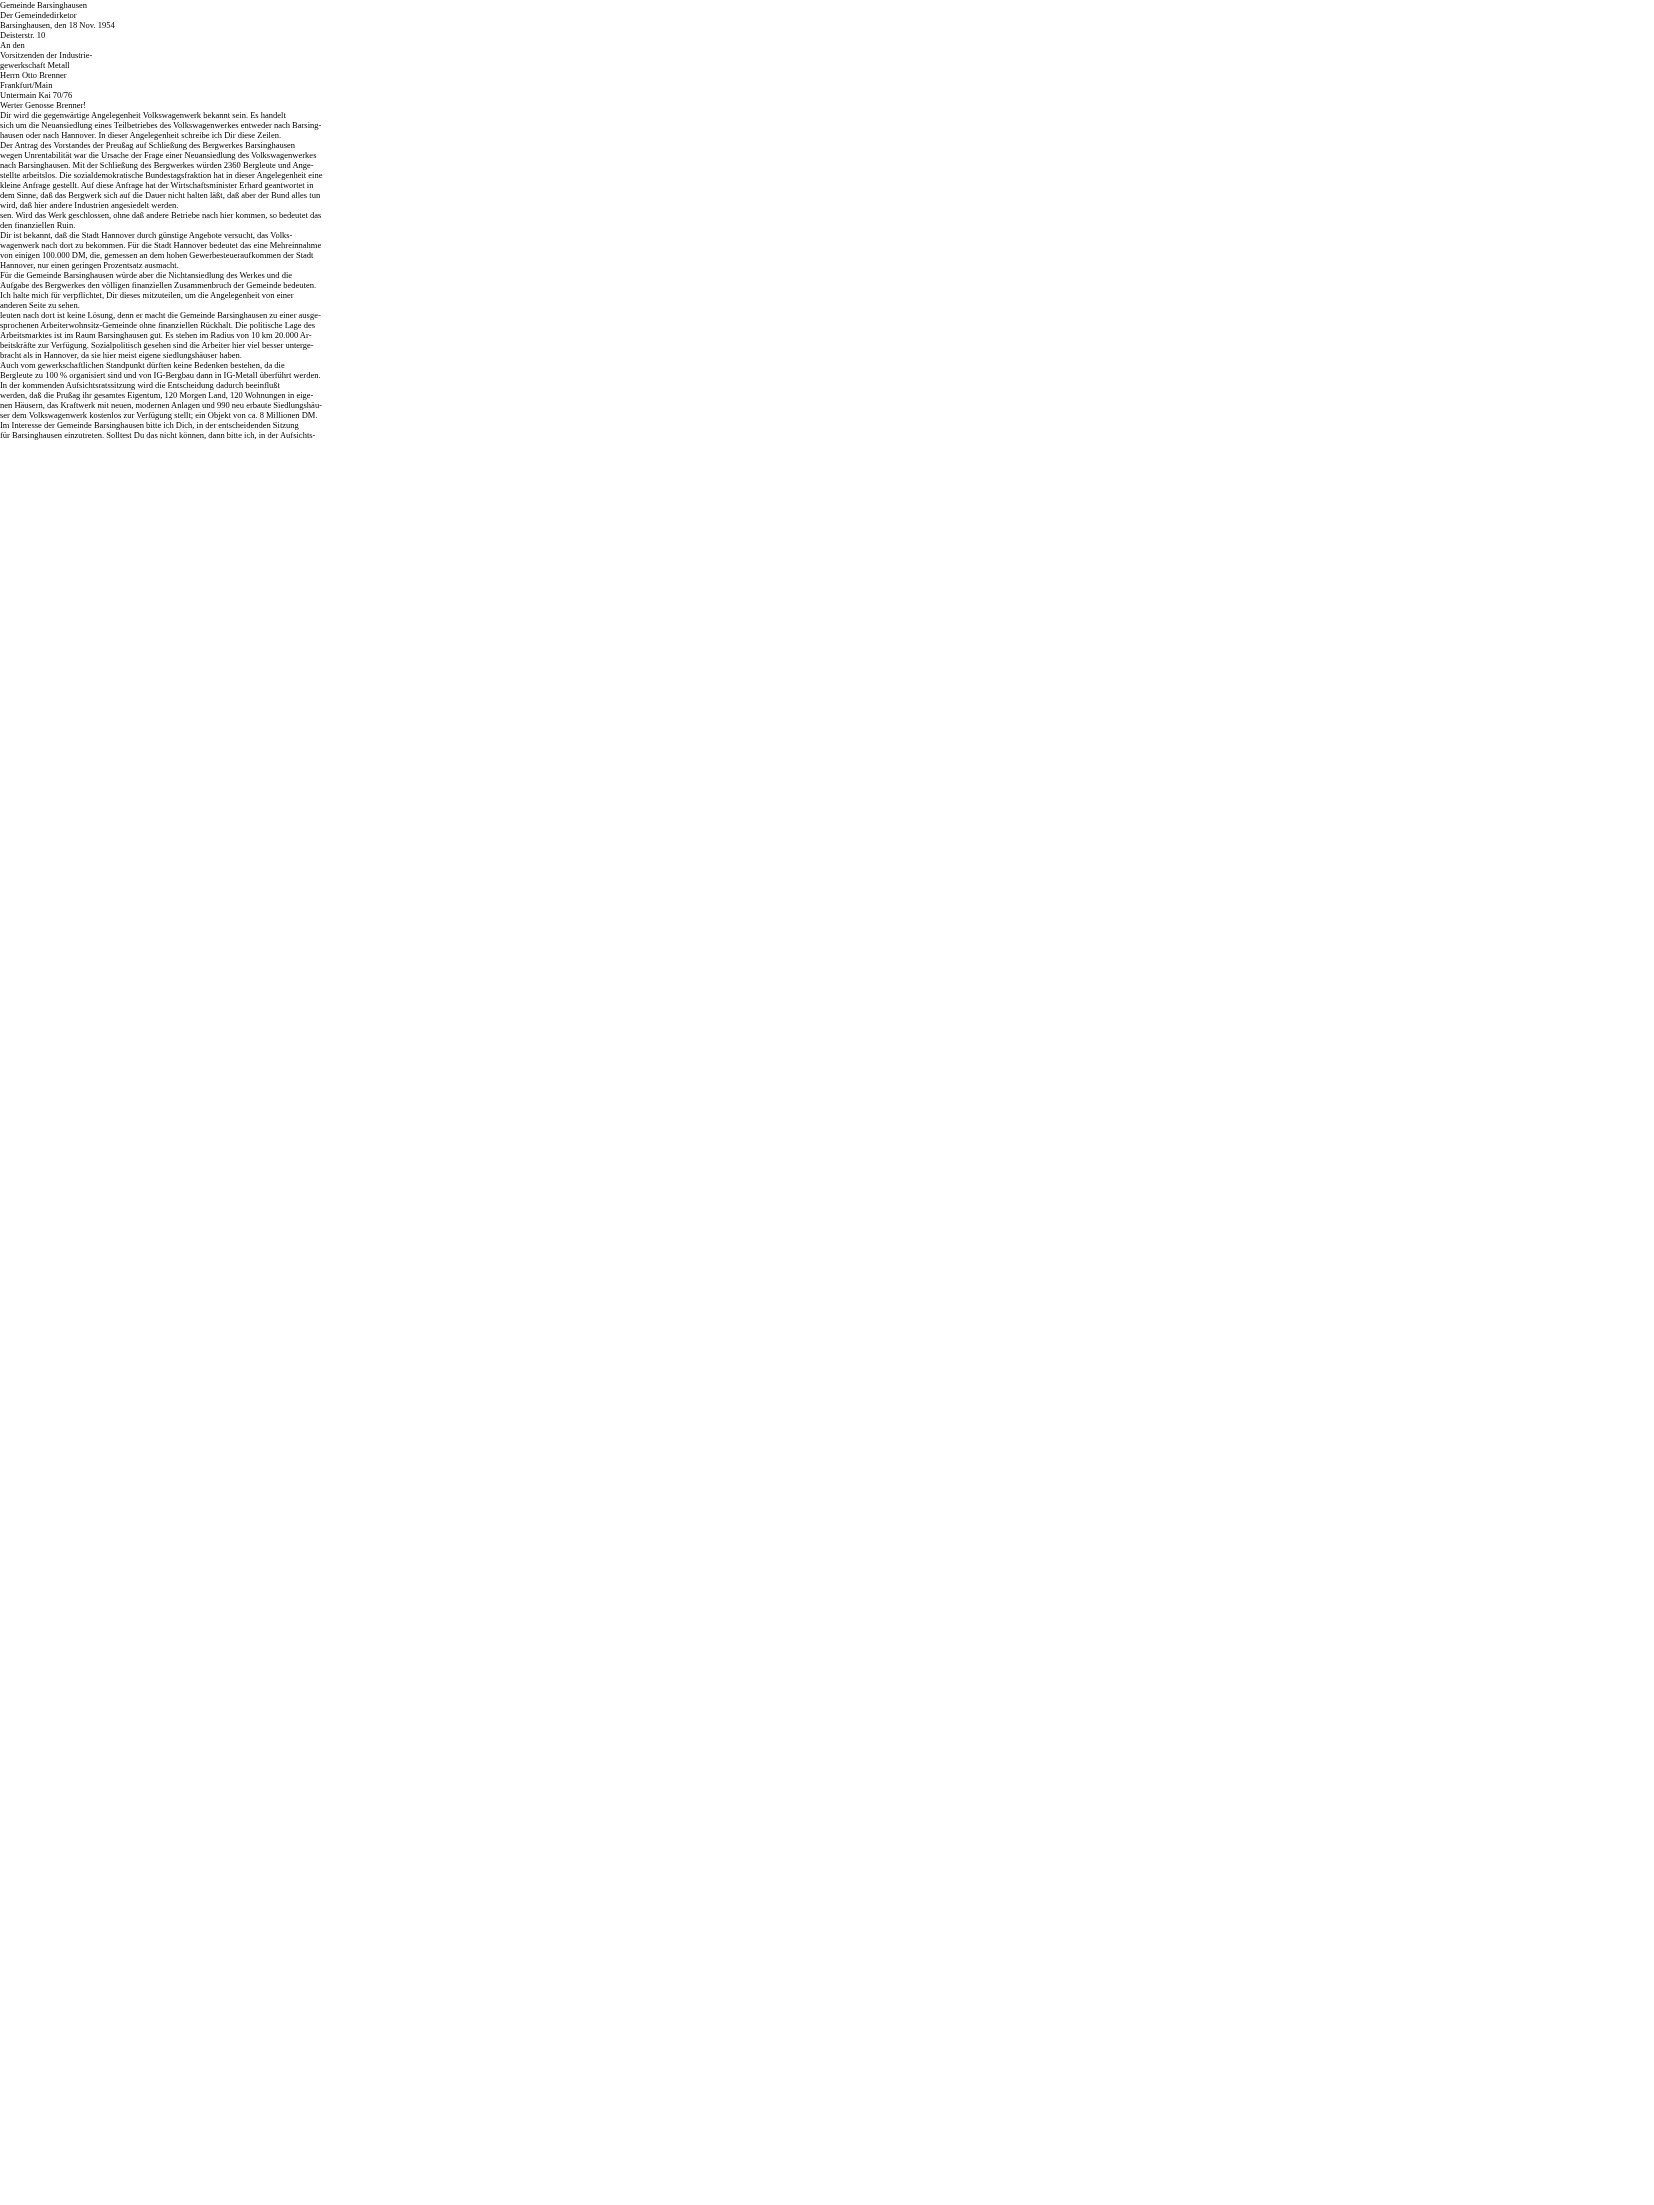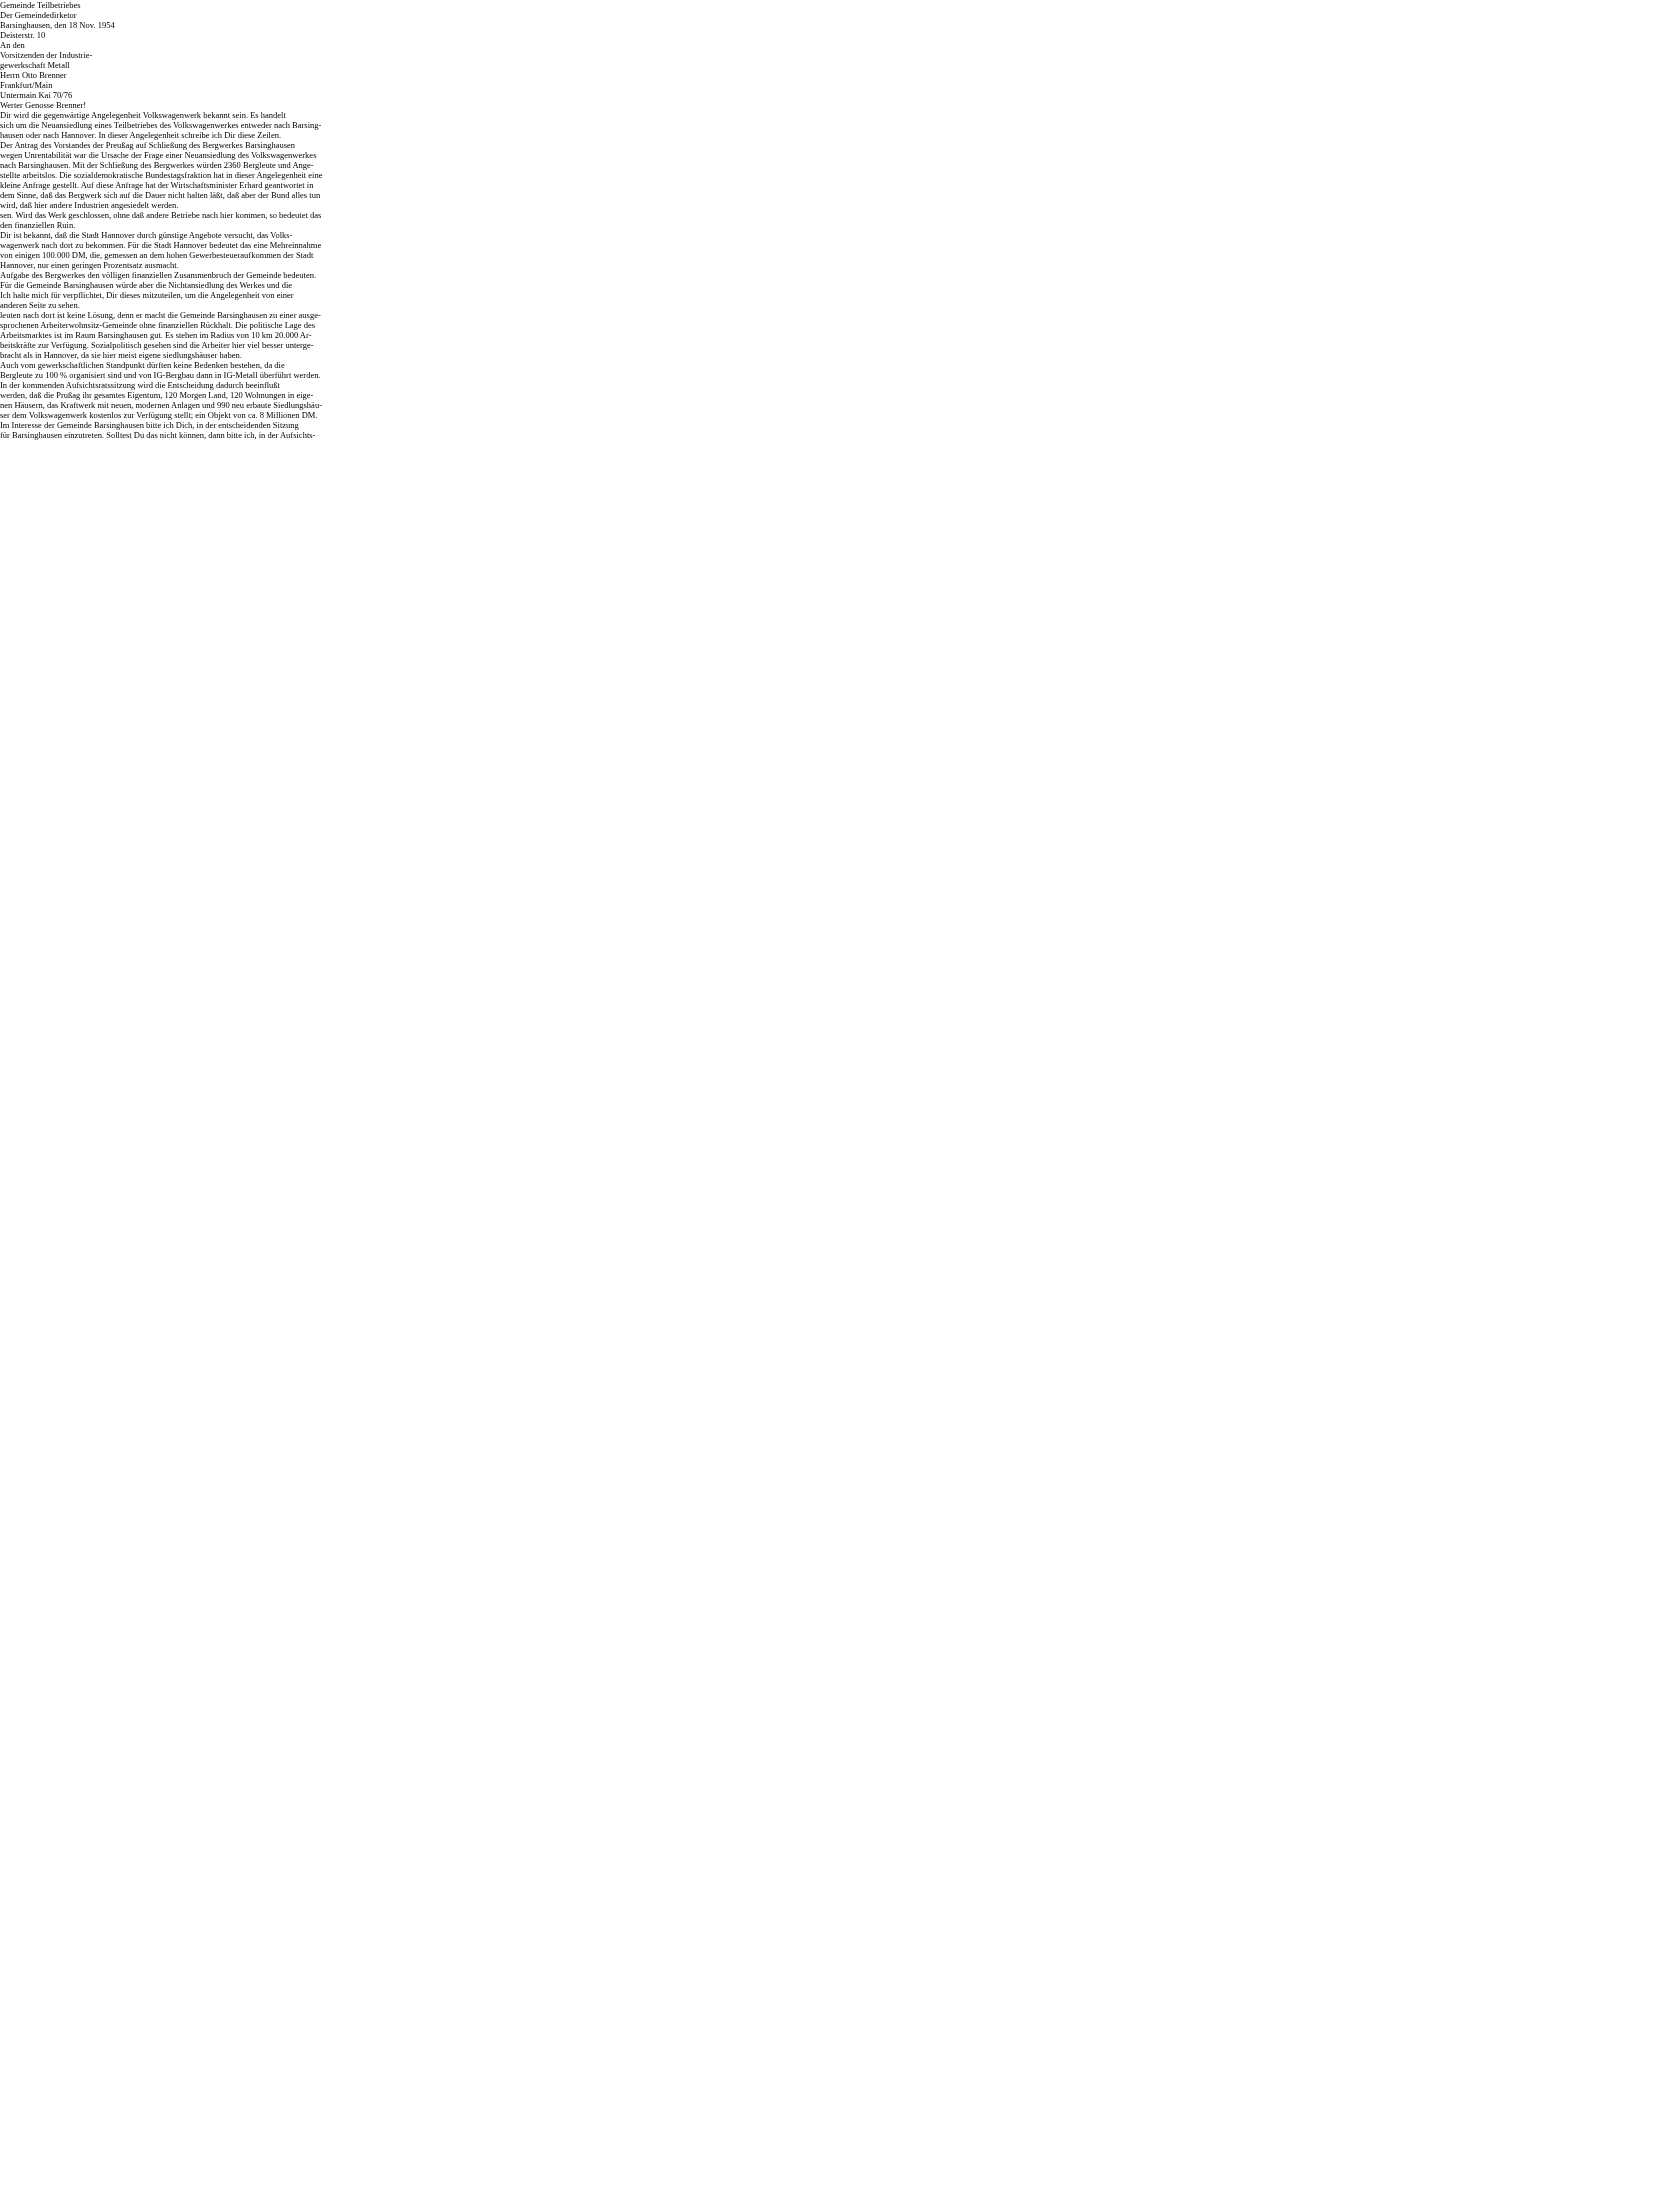--- a/index.html
+++ b/index.html
@@ -109,21 +109,21 @@
 
 <div class="punch-hole top"></div>
 <div class="punch-hole bottom"></div>
 
 <div class="whiteout w1"></div>
 <div class="whiteout w2"></div>
 
 <div class="content">
 
   <div class="tblock" style="top:104px">
-    <div class="line">Gemeinde Teilbetriebes</div>
+    <div class="line">Gemeinde Barsinghausen</div>
     <div class="line">Der Gemeindedirketor</div>
   </div>
 
   <div class="tblock dateblock" style="top:109px">
     <div class="line">Barsinghausen, den 18 Nov. 1954</div>
     <div class="line">Deisterstr. 10</div>
   </div>
 
   <div class="tblock" style="top:235px">
     <div class="line">An den</div>
@@ -160,22 +160,22 @@
   </div>
 
   <div class="tblock" style="top:1085px">
     <div class="line jl indent">Dir ist bekannt, daß die Stadt Hannover durch günstige Angebote versucht, das Volks-</div>
     <div class="line jl">wagenwerk nach dort zu bekommen. Für die Stadt Hannover bedeutet das eine Mehreinnahme</div>
     <div class="line jl">von einigen 100.000 DM, die, gemessen an dem hohen Gewerbesteueraufkommen der Stadt</div>
     <div class="line">Hannover, nur einen geringen Prozentsatz ausmacht.</div>
   </div>
 
   <div class="tblock" style="top:1247px">
+    <div class="line jl indent">Für die Gemeinde Barsinghausen würde aber die Nichtansiedlung des Werkes und die</div>
     <div class="line">Aufgabe des Bergwerkes den völligen finanziellen Zusammenbruch der Gemeinde bedeuten.</div>
-    <div class="line jl indent">Für die Gemeinde Barsinghausen würde aber die Nichtansiedlung des Werkes und die</div>
   </div>
 
   <div class="tblock" style="top:1355px">
     <div class="line jl indent">Ich halte mich für verpflichtet, Dir dieses mitzuteilen, um die Angelegenheit von einer</div>
     <div class="line">anderen Seite zu sehen.</div>
   </div>
 
   <div class="tblock" style="top:1446px">
     <div class="line jl">leuten nach dort ist keine Lösung, denn er macht die Gemeinde Barsinghausen zu einer ausge-</div>
     <div class="line jl">sprochenen Arbeiterwohnsitz-Gemeinde ohne finanziellen Rückhalt. Die politische Lage des</div>

